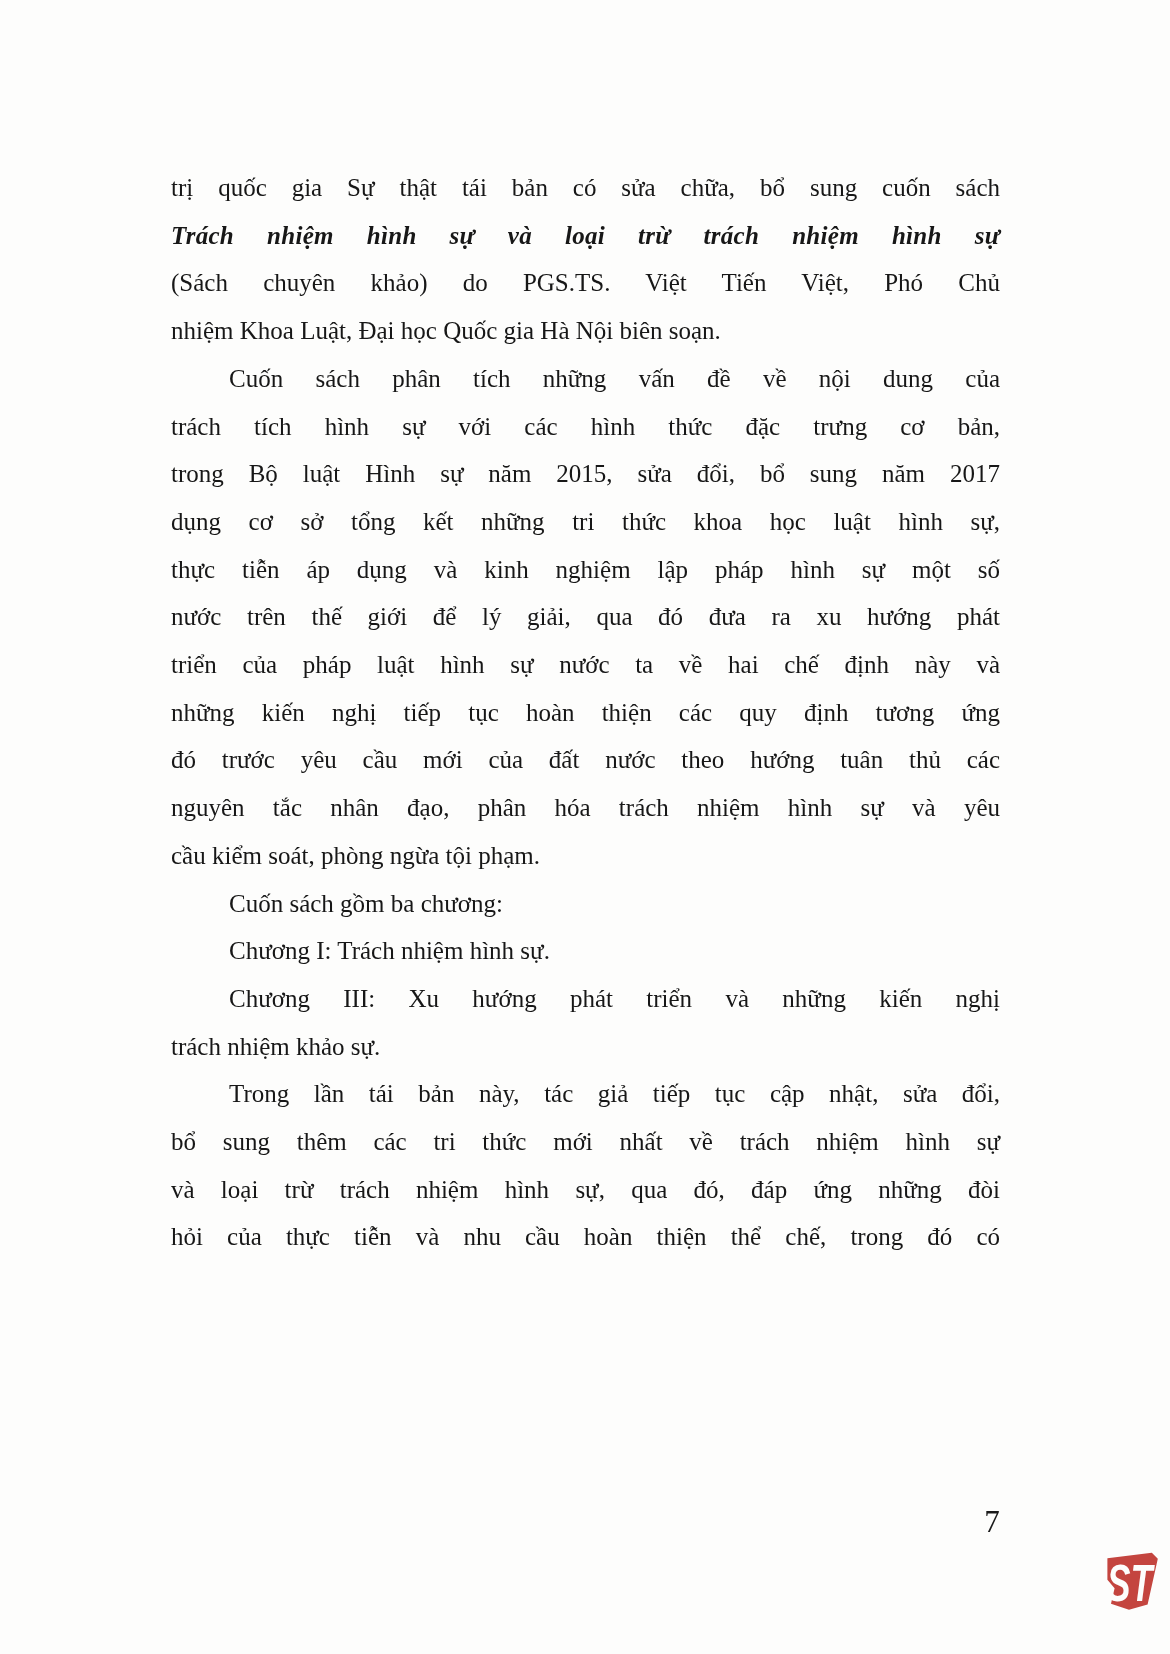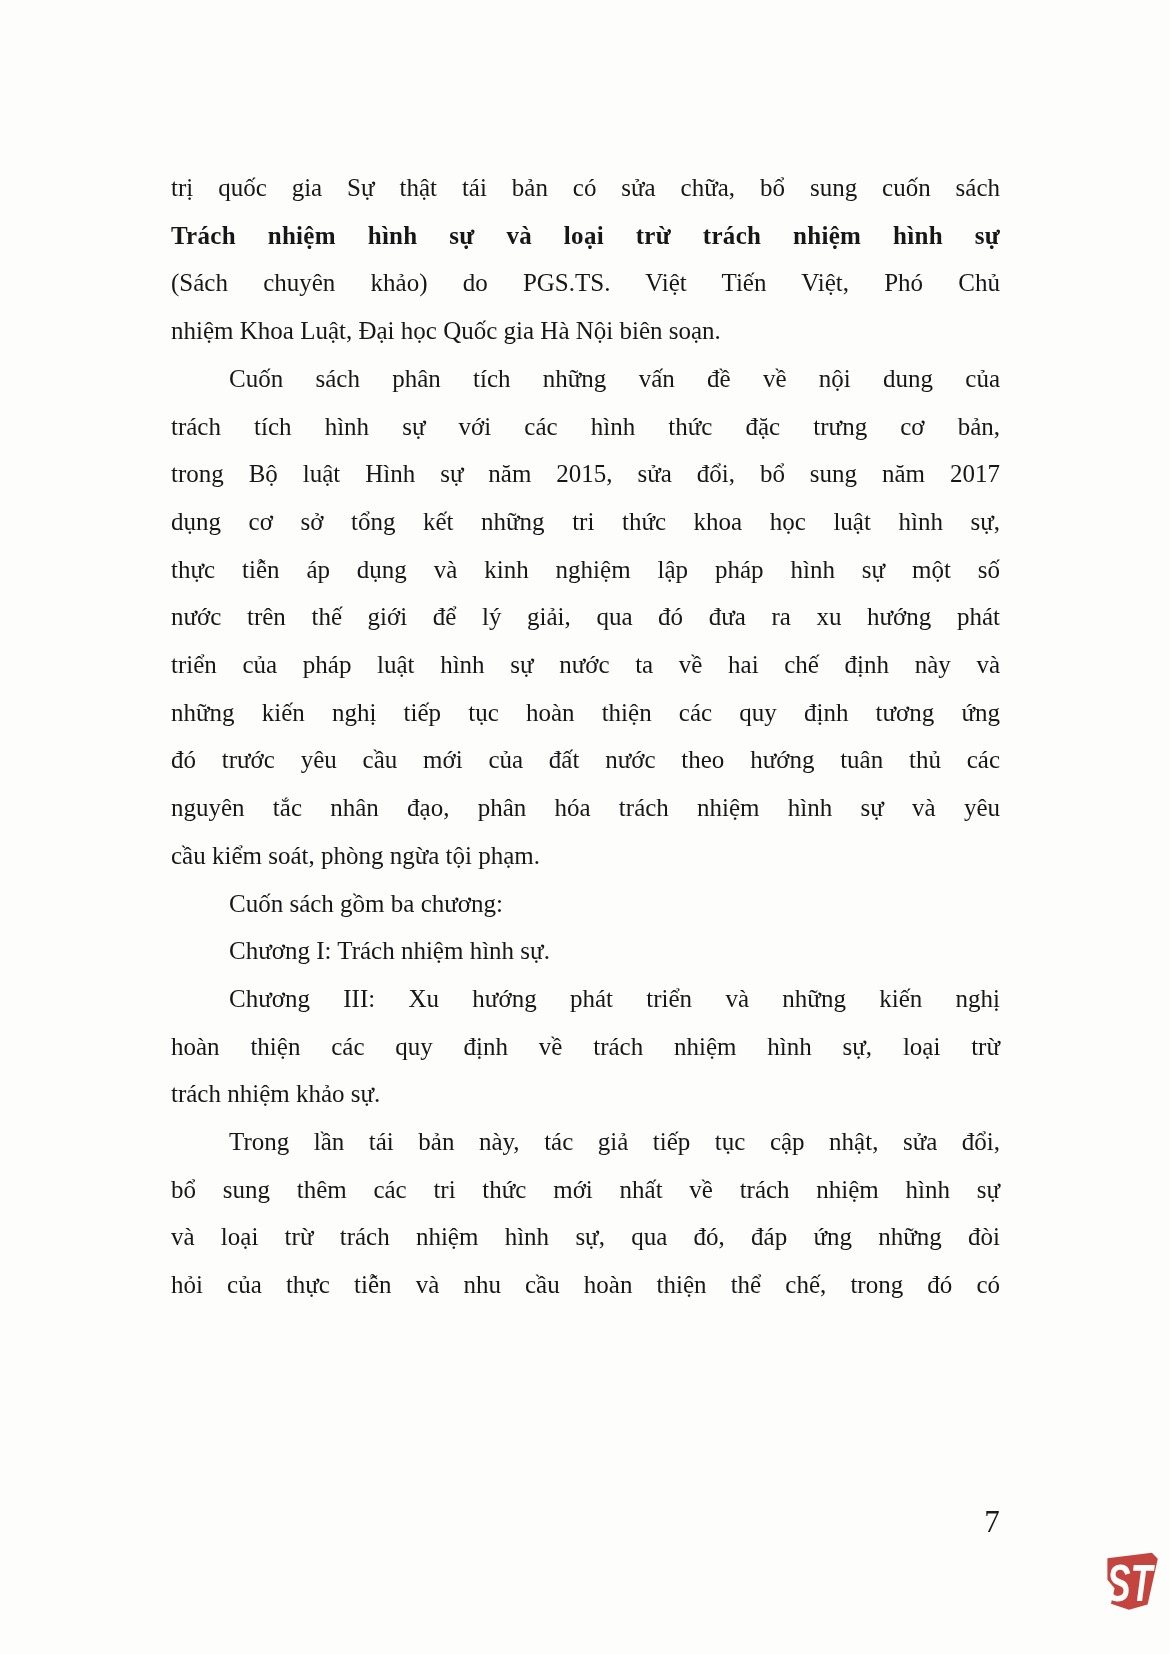--- a/index.html
+++ b/index.html
@@ -32,20 +32,21 @@
     text-justify: inter-word;
   }
   .line.pend {
     text-align-last: left;
   }
   .line.indent {
     padding-left: 58px;
   }
   .line.title {
     font-weight: bold;
+    font-style: italic;
     letter-spacing: 0.3px;
   }
   .page-number {
     position: absolute;
     left: 952px;
     top: 1502px;
     width: 80px;
     text-align: center;
     font-size: 31px;
     line-height: 40px;
@@ -81,21 +82,20 @@
     <p class="line">thực tiễn áp dụng và kinh nghiệm lập pháp hình sự một số</p>
     <p class="line">nước trên thế giới để lý giải, qua đó đưa ra xu hướng phát</p>
     <p class="line">triển của pháp luật hình sự nước ta về hai chế định này và</p>
     <p class="line">những kiến nghị tiếp tục hoàn thiện các quy định tương ứng</p>
     <p class="line">đó trước yêu cầu mới của đất nước theo hướng tuân thủ các</p>
     <p class="line">nguyên tắc nhân đạo, phân hóa trách nhiệm hình sự và yêu</p>
     <p class="line pend">cầu kiểm soát, phòng ngừa tội phạm.</p>
     <p class="line indent pend">Cuốn sách gồm ba chương:</p>
     <p class="line indent pend">Chương I: Trách nhiệm hình sự.</p>
     <p class="line indent">Chương III: Xu hướng phát triển và những kiến nghị</p>
-    <p class="line">hoàn thiện các quy định về trách nhiệm hình sự, loại trừ</p>
     <p class="line pend">trách nhiệm khảo sự.</p>
     <p class="line indent">Trong lần tái bản này, tác giả tiếp tục cập nhật, sửa đổi,</p>
     <p class="line">bổ sung thêm các tri thức mới nhất về trách nhiệm hình sự</p>
     <p class="line">và loại trừ trách nhiệm hình sự, qua đó, đáp ứng những đòi</p>
     <p class="line">hỏi của thực tiễn và nhu cầu hoàn thiện thể chế, trong đó có</p>
   </main>
 
   <div class="page-number">7</div>
 
   <div class="logo">

